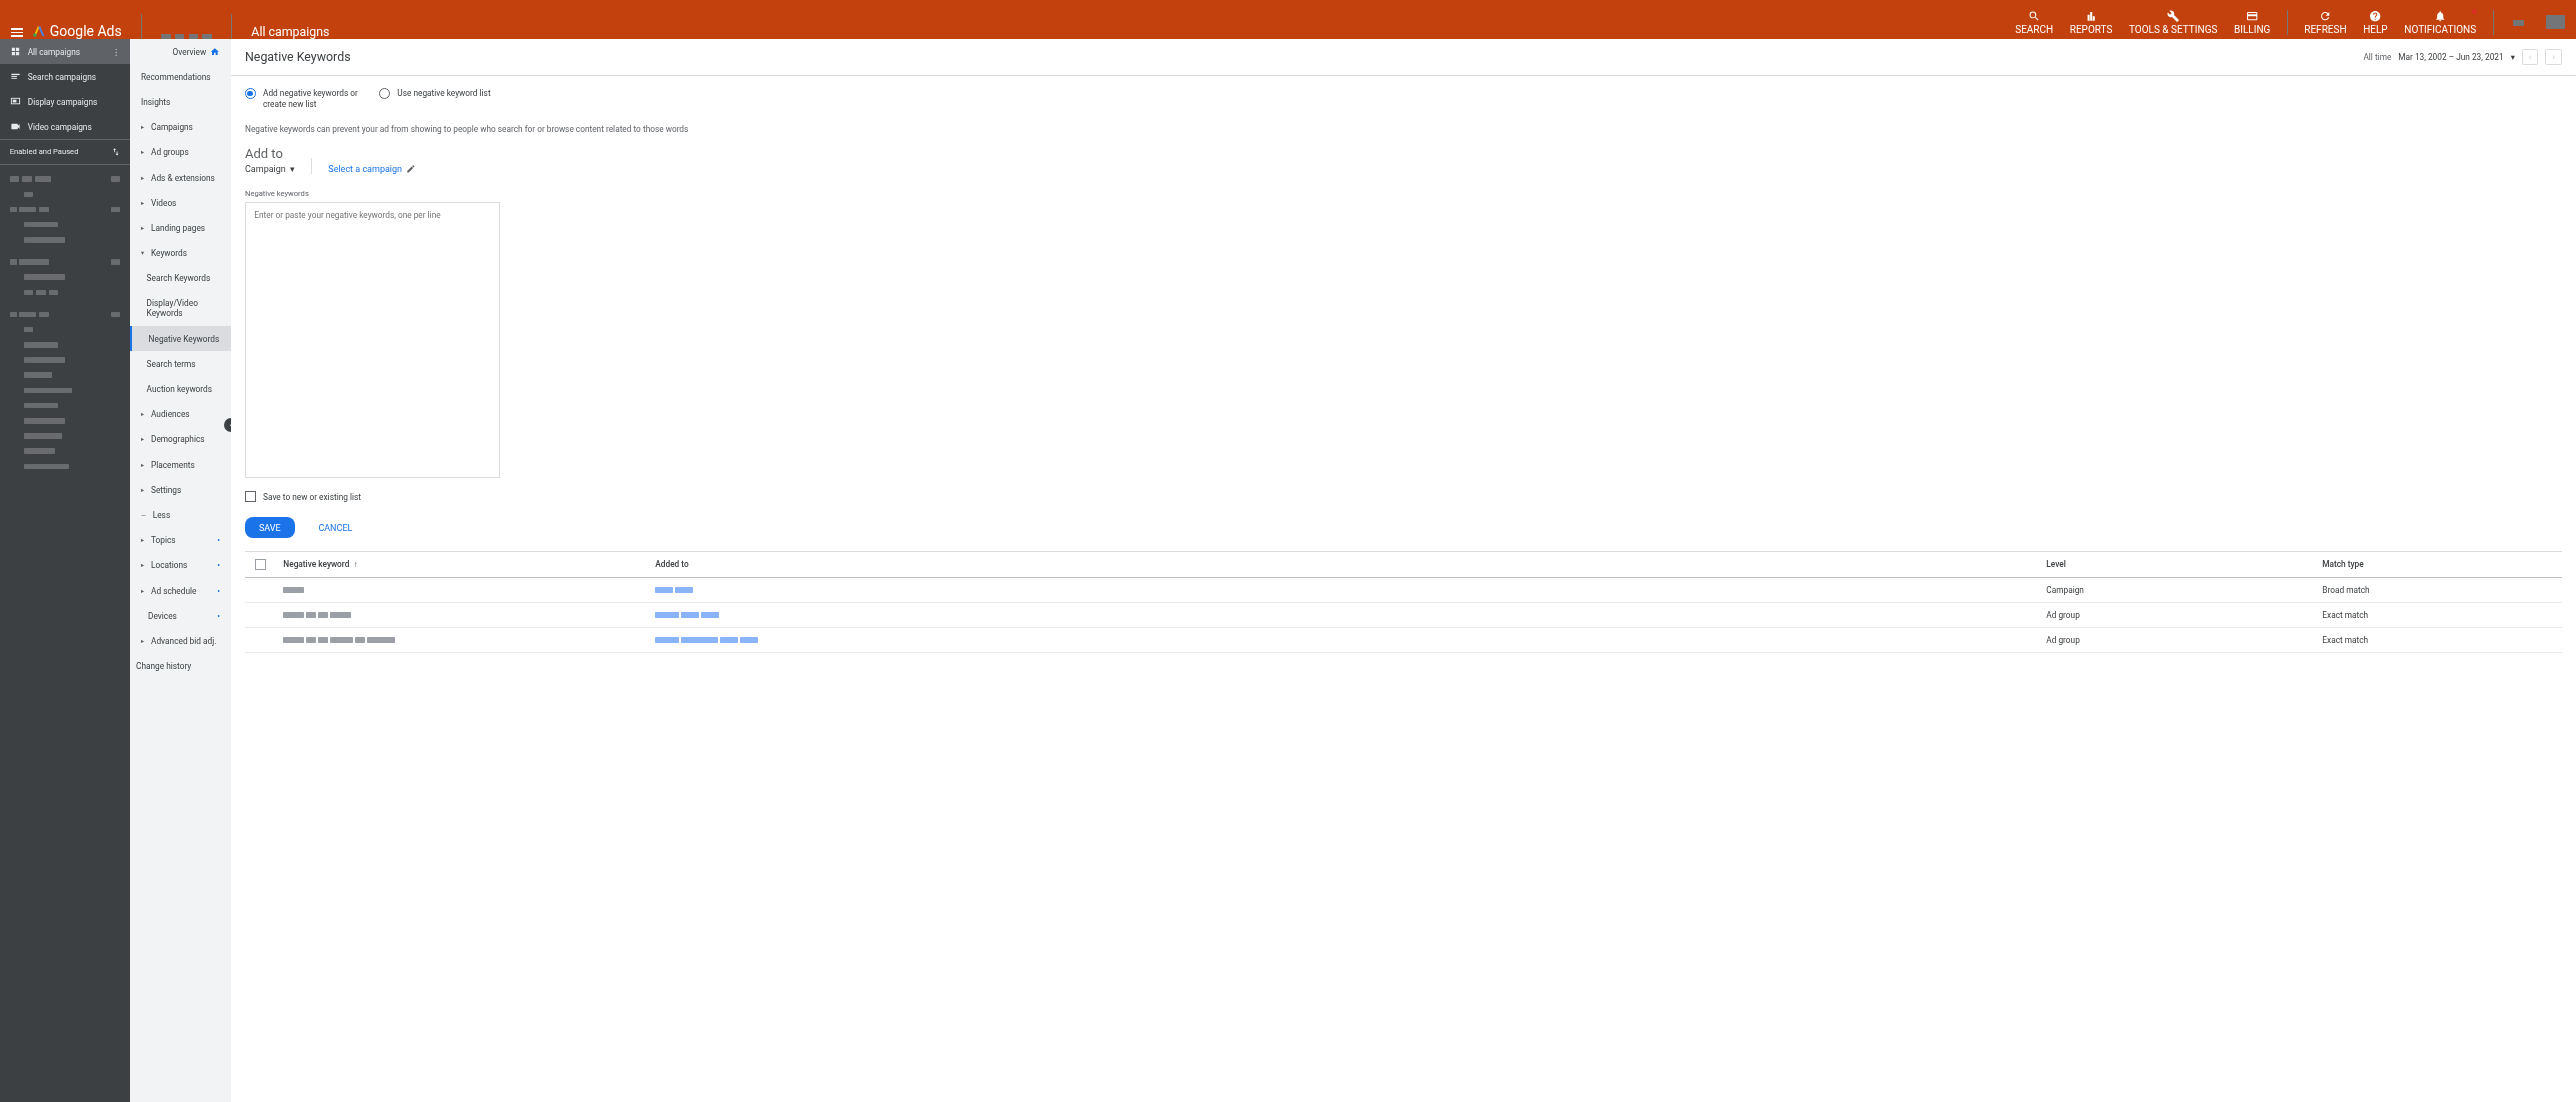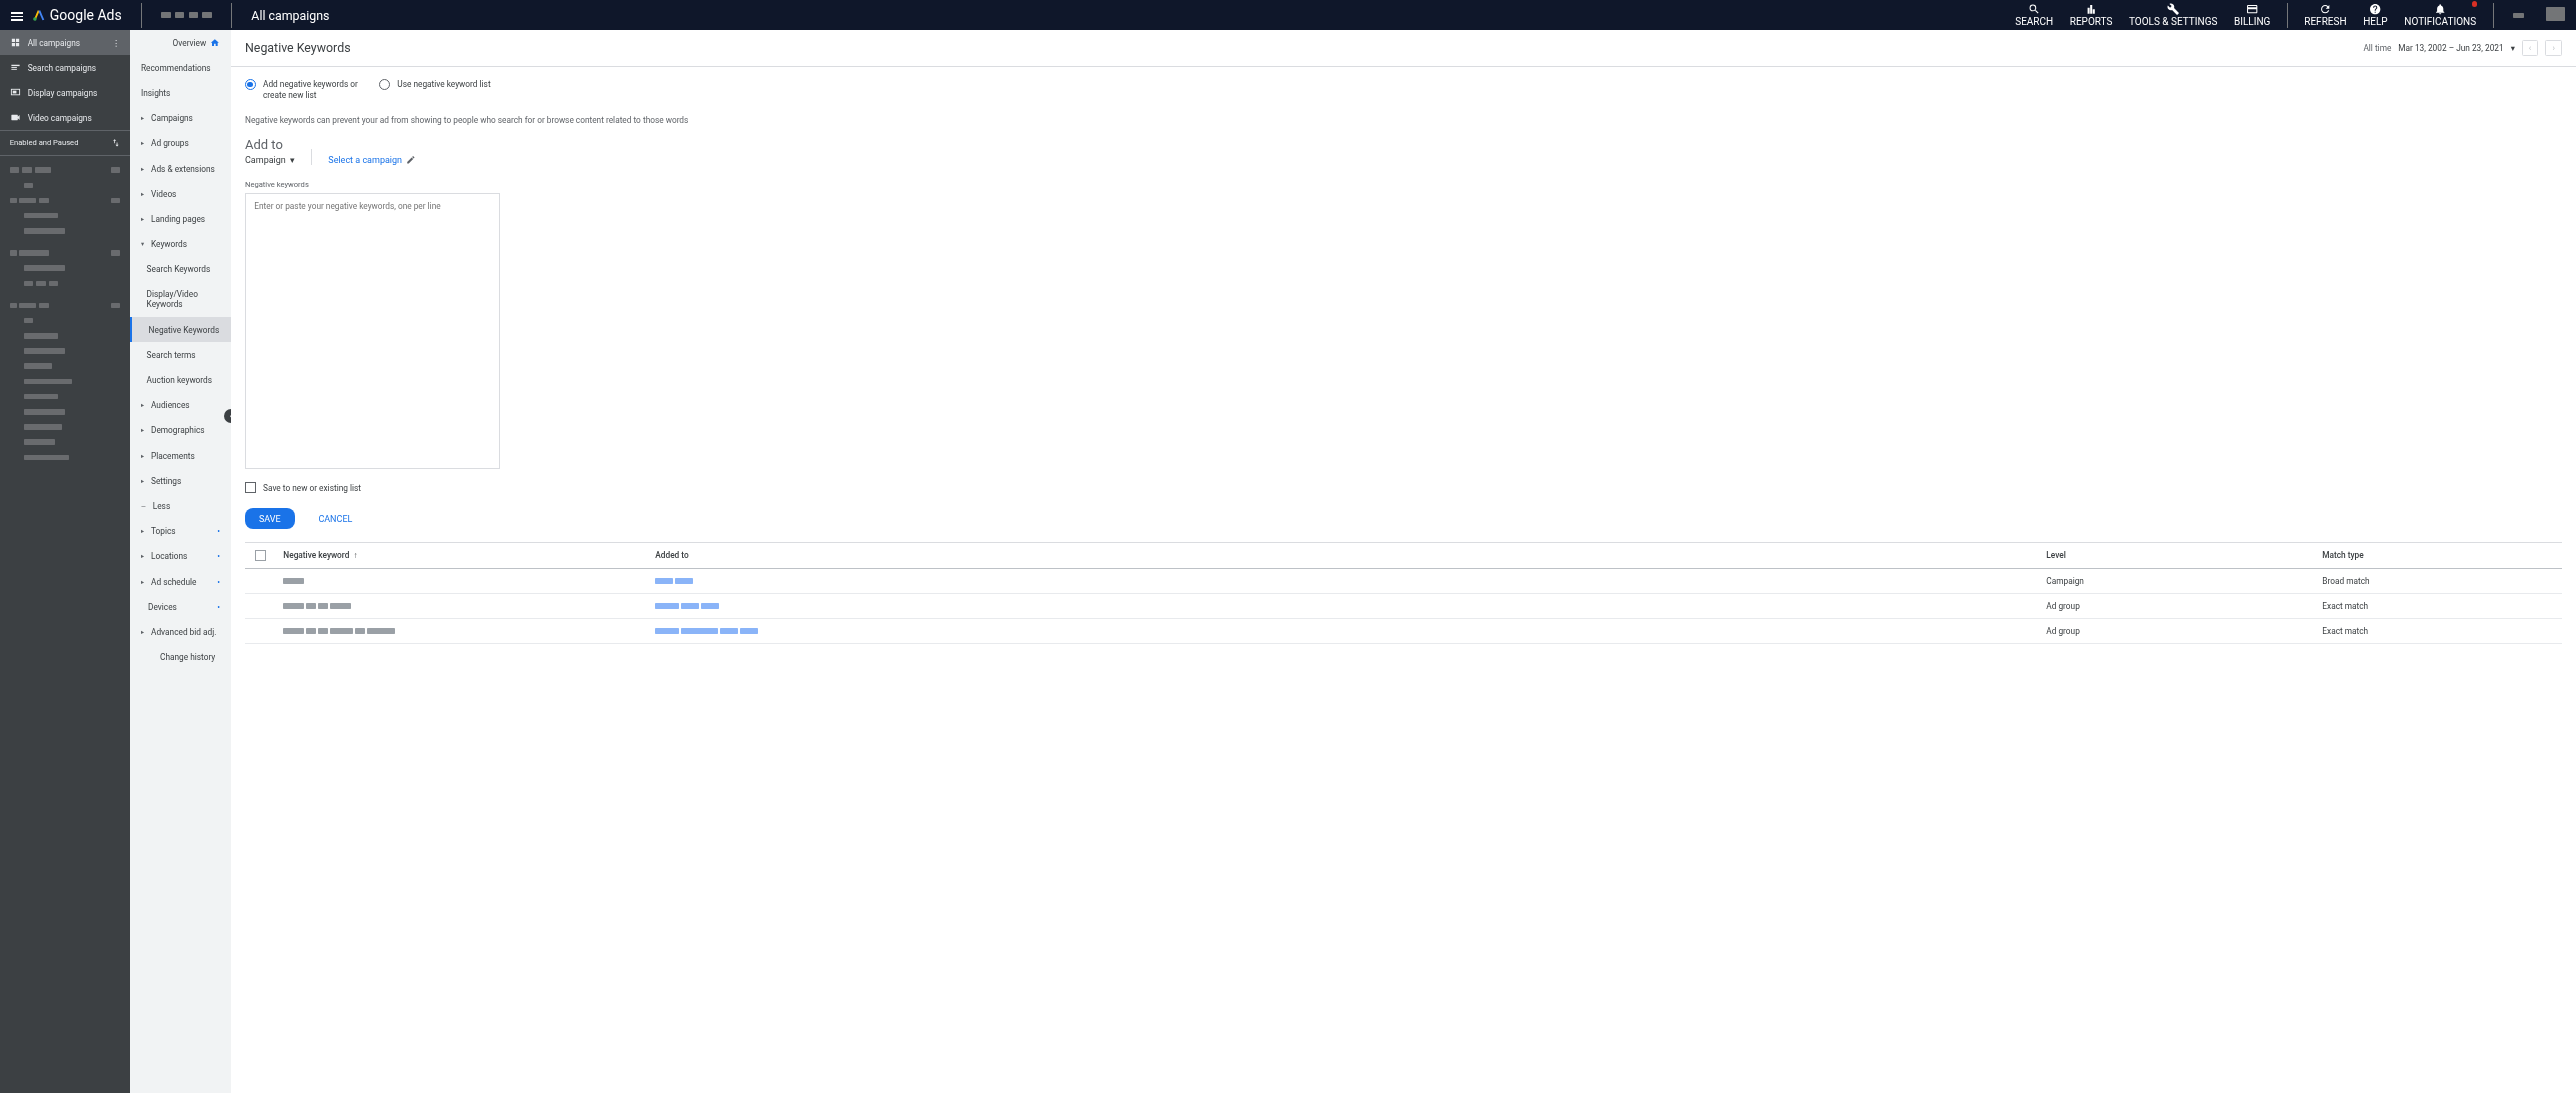--- a/index.html
+++ b/index.html
@@ -1,19 +1,19 @@
 <!DOCTYPE html>
 <html style="font-size:11px"><head>
 <meta charset="utf-8">
 <style>
 * { margin: 0; padding: 0; box-sizing: border-box; font-family: Roboto, Arial, sans-serif; }
 body { background: #fff; font-size: 9px; color: #3c4043; overflow: hidden; }
 
 
-.header { background: #0f172a; height: 30px; display: flex; align-items: center; color: #fff; }
+.header { background: #c2410c; height: 39px; display: flex; align-items: flex-end; color: #fff; }
 .header-left { display: flex; align-items: center; padding: 0 11px; gap: 8.3px; }
 .menu-icon { width: 12.4px; height: 9.7px; cursor: pointer; }
 .menu-icon span { display: block; height: 1.4px; background: #fff; margin: 2.1px 0; }
 .logo { display: flex; align-items: center; gap: 4.1px; font-size: 14px; font-weight: 400; }
 .logo-icon { width: 14px; height: 14px; }
 .header-div { width: 0.7px; height: 25px; background: #757779; margin: 0 8.3px; }
 .header-title { font-size: 12.4px; font-weight: 400; padding: 0 11px; }
 .header-right { margin-left: auto; display: flex; align-items: center; }
 .hdr-btn { display: flex; flex-direction: column; align-items: center; padding: 4.1px 8.3px; cursor: pointer; font-size: 10px; position: relative; }
 .hdr-btn svg { width: 12.4px; height: 12.4px; fill: #fff; margin-bottom: 1.4px; }
@@ -354,21 +354,21 @@
       </div>
     <div class="nav2-item exp nav2-dot">
         <span>Ad schedule</span>
       </div>
     <div class="nav2-item nav2-dot" style="padding-left:18px">
         <span>Devices</span>
       </div>
     <div class="nav2-item exp">
         <span>Advanced bid adj.</span>
       </div>
-    <div class="nav2-item" style="padding-left:30px">
+    <div class="nav2-item" style="padding-left:6px">
         <span>Change history</span>
       </div>
     <div class="collapse-btn">‹</div>
   </div>
 
   <div class="main">
     <div class="main-header">
       <div class="main-title">Negative Keywords</div>
       <div class="date-range">
         <span class="lbl">All time</span>

